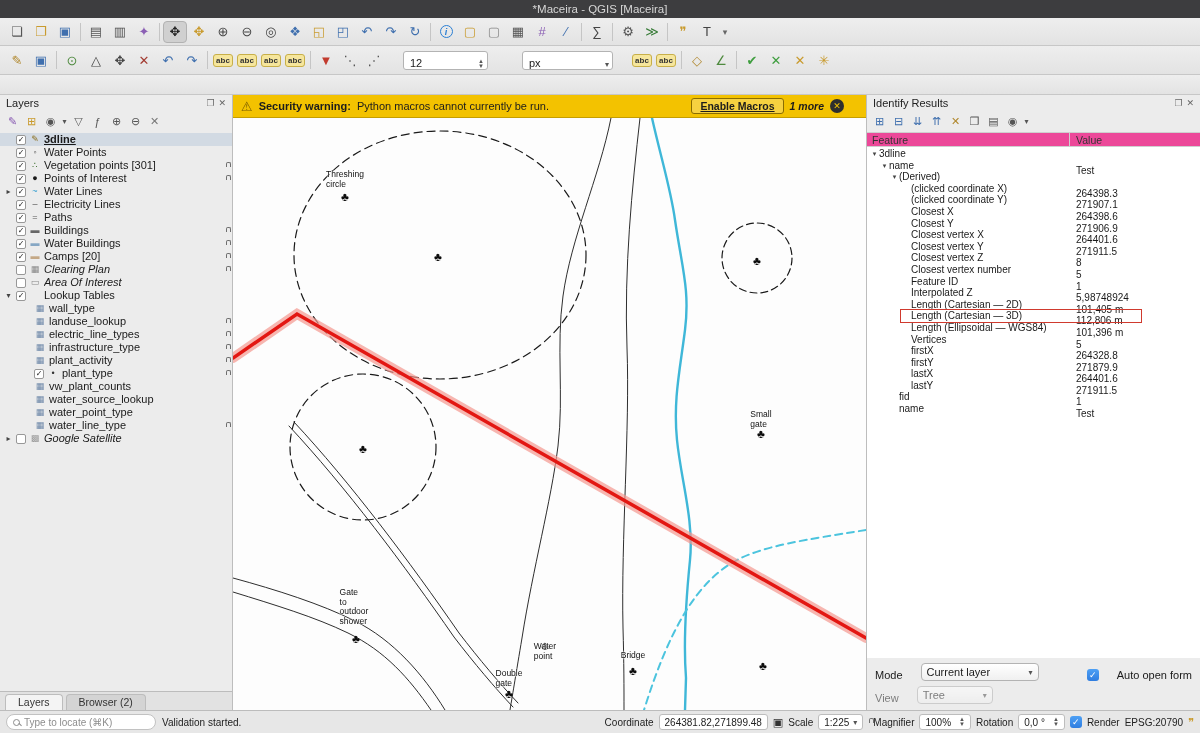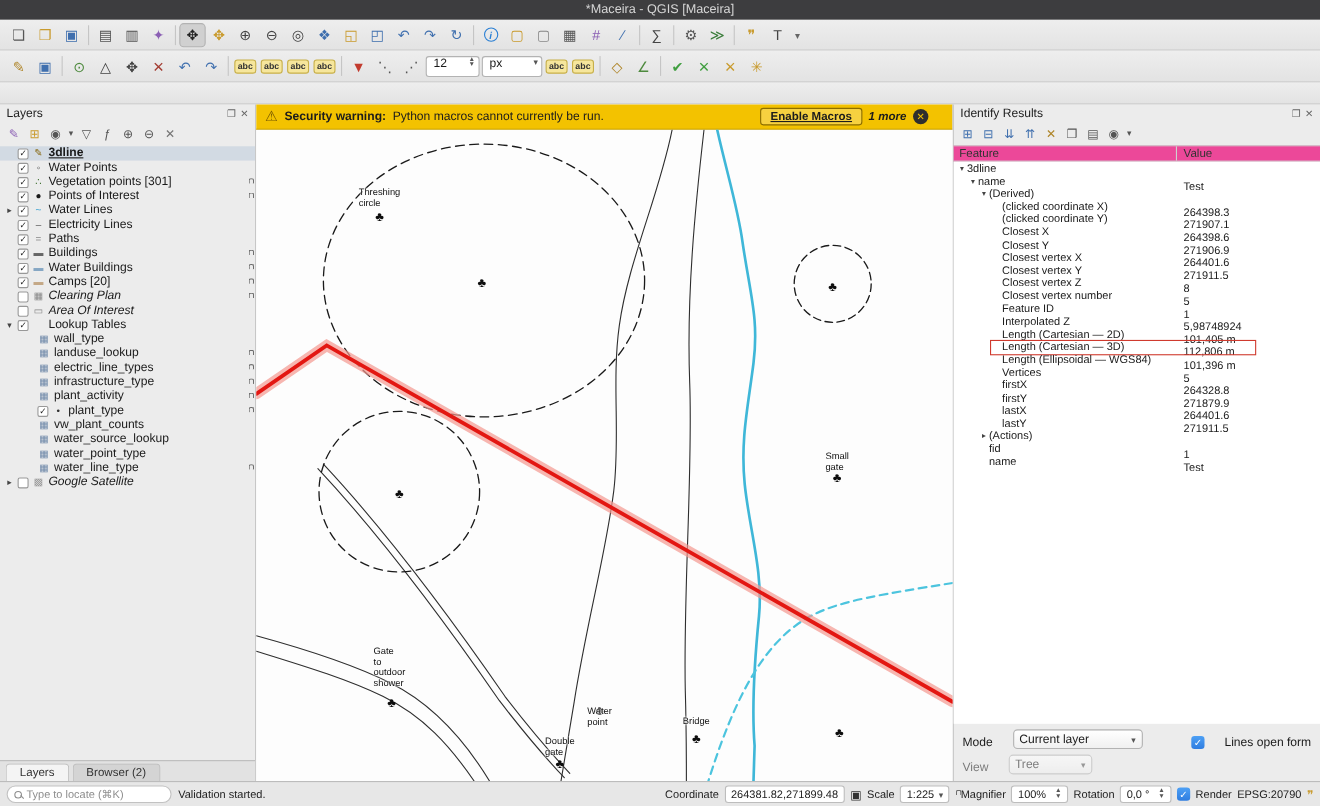--- a/index.html
+++ b/index.html
@@ -21,22 +21,22 @@
   .tbtn { width:24px; height:22px; border:1px solid transparent; background:transparent; border-radius:4px;
           display:flex; align-items:center; justify-content:center; font-size:13px; color:#444; flex:none; }
   .tbtn.active { background:#d0d0d0; border-color:#b2b2b2; }
   .tbtn.narrow { width:12px; font-size:9px; }
   .tbtn.sepbtn { width:1px; min-width:1px; height:18px; background:#c5c5c5; border:none; border-radius:0; margin:0 3px; }
   .tbtn .gly { pointer-events:none; }
   .tbtn.chip .gly { background:#f6e69c; border:1px solid #c7af49; border-radius:3px; font-size:8px; font-weight:bold;
                     padding:1px 2px; color:#333; }
   .tbtn.circ .gly { border:1.5px solid #2a7fd4; color:#2a7fd4; border-radius:50%; width:13px; height:13px;
                     font-size:9px; font-weight:bold; font-style:italic; display:flex; align-items:center; justify-content:center; }
-  .tcombo { height:19px; border:1px solid #b3b3b3; border-radius:3px; background:#fff; display:flex; align-items:flex-start;
-            font-size:11px; padding:0 3px 0 6px; margin:0 1px; flex:none; }
+  .tcombo { height:19px; border:1px solid #b3b3b3; border-radius:3px; background:#fff; display:flex; align-items:flex-end;
+            font-size:11px; padding:0 3px 0 6px; margin:0 17px; flex:none;gap:36px; }
   .tcombo .cval { min-width:28px; }
   .tcombo.unit .cval { min-width:40px; }
   .stepcol { display:flex; flex-direction:column; line-height:5px; font-size:6px; color:#555; margin-left:4px; }
 
   
   .main { flex:1; display:flex; min-height:0; }
 
   
   .layers-panel { width:233px; flex:none; background:#ececec; border-right:1px solid #bdbdbd;
                   display:flex; flex-direction:column; min-height:0; }
@@ -924,25 +924,20 @@
             <span class="lab">lastX</span>
             <span class="val">264401.6</span>
           </div>
 
           <div class="id-row i3">
             <span class="exp"></span>
             <span class="lab">lastY</span>
             <span class="val">271911.5</span>
           </div>
 
-          <div class="id-row i2">
-            <span class="exp">▸</span>
-            <span class="lab">(Actions)</span>
-            <span class="val"></span>
-          </div>
 
           <div class="id-row i2">
             <span class="exp"></span>
             <span class="lab">fid</span>
             <span class="val">1</span>
           </div>
 
           <div class="id-row i2">
             <span class="exp"></span>
             <span class="lab">name</span>
@@ -953,21 +948,21 @@
         <div class="idb-row">
           <span>Mode</span>
           <div class="sel-box" style="width:118px">
             <span>Current layer</span>
             <span class="sel-caret">▾</span>
           </div>
           <span class="spacer"></span>
           <span class="mcheck">
             <span>✓</span>
           </span>
-          <span>Lines open form</span>
+          <span>Auto open form</span>
         </div>
         <div class="idb-row dim">
           <span>View</span>
           <div class="sel-box" style="width:76px">
             <span>Tree</span>
             <span class="sel-caret">▾</span>
           </div>
         </div>
       </div>
     </div>

